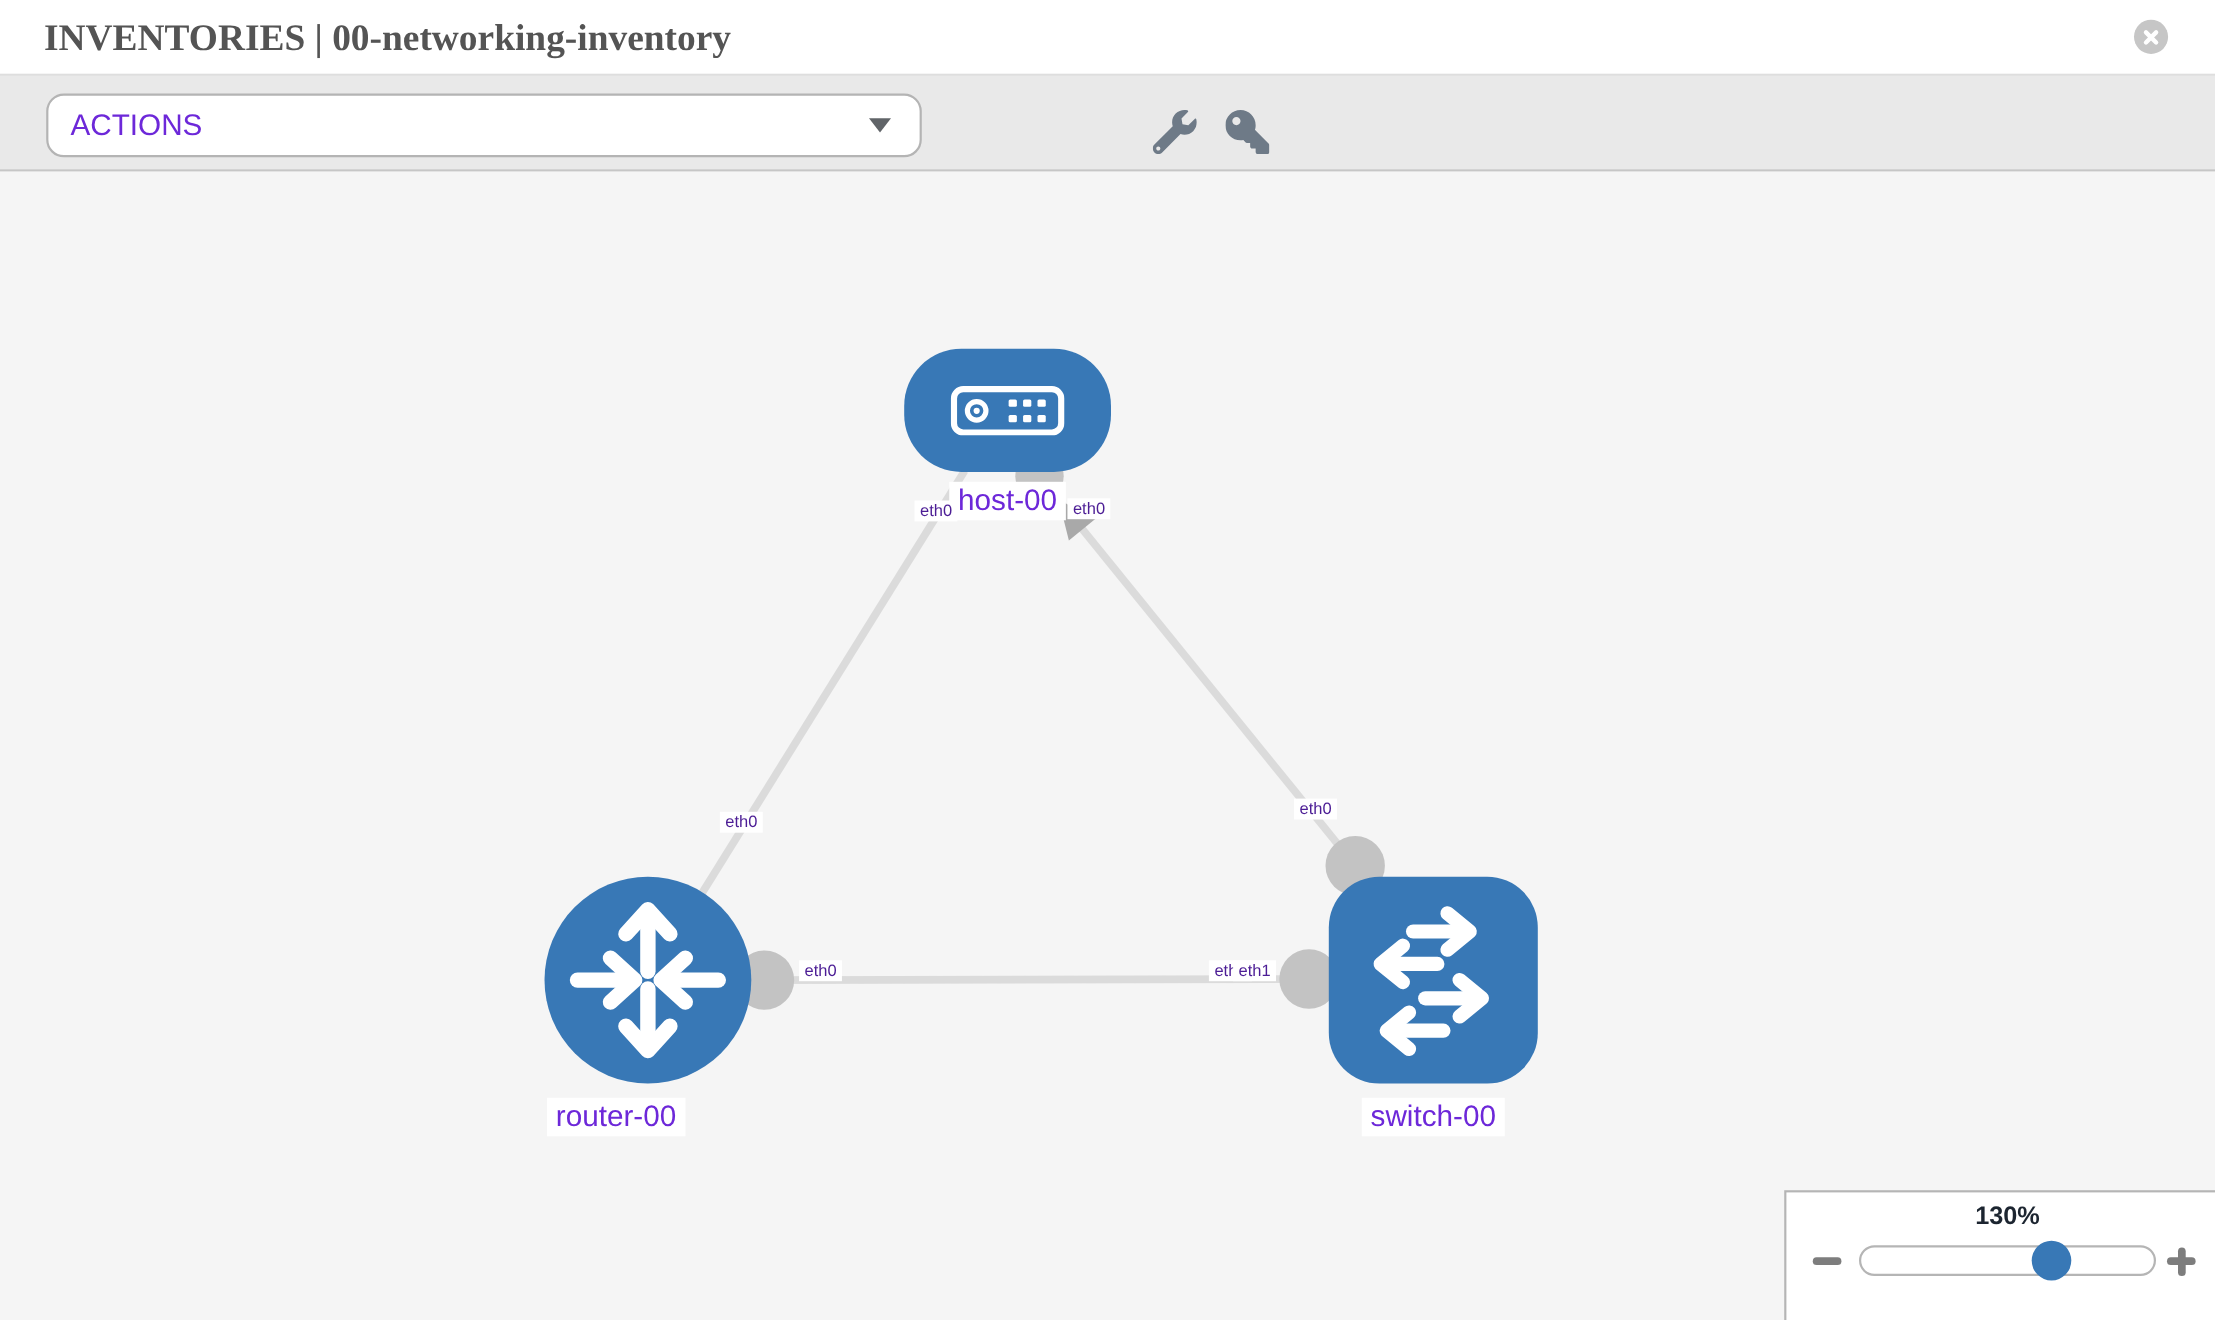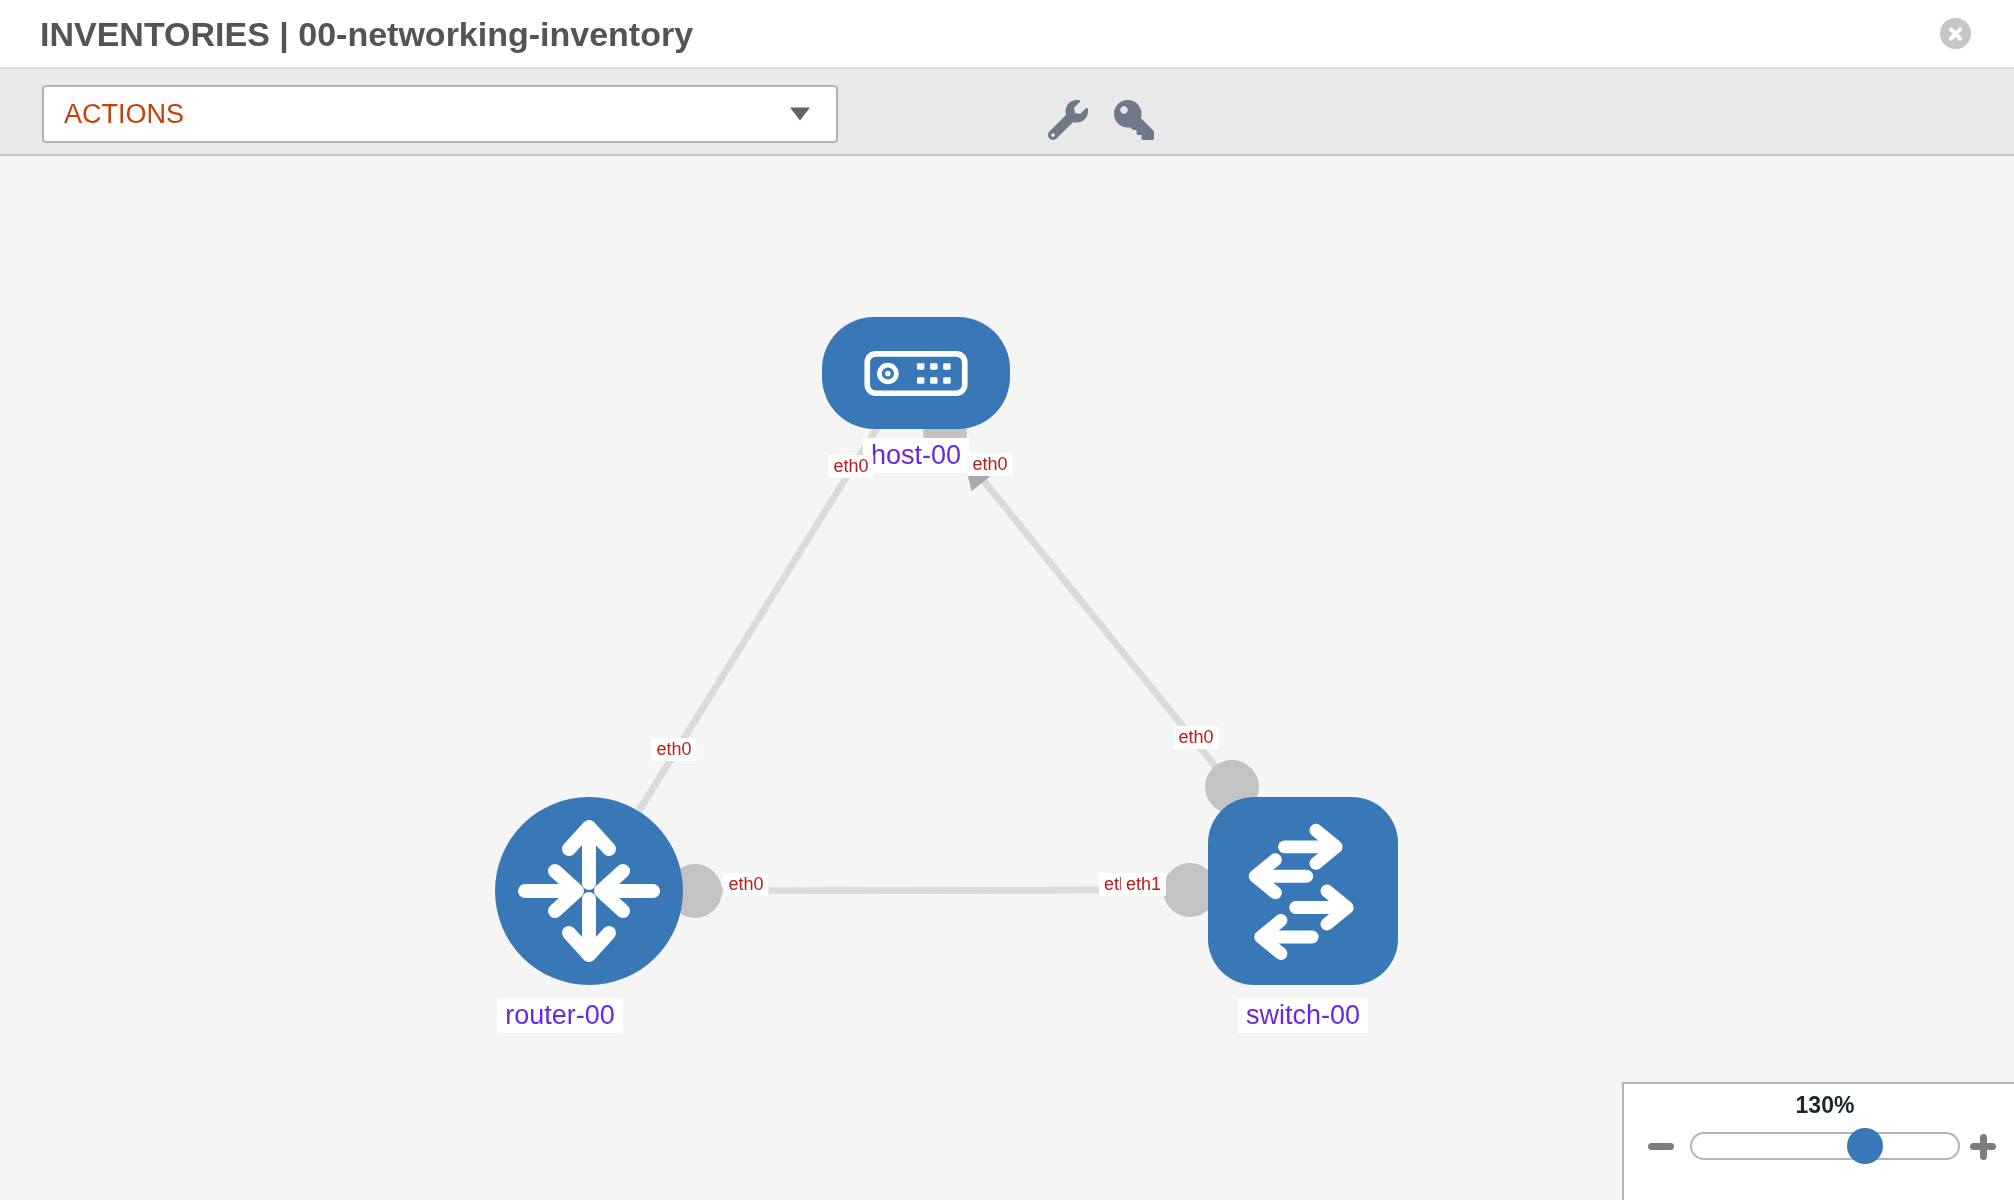--- a/index.html
+++ b/index.html
@@ -1,56 +1,56 @@
 <!DOCTYPE html>
 <html><head>
 <meta charset="utf-8">
 <style>
   html,body{margin:0;padding:0;background:#fff;}
   .app{position:relative;width:2014px;height:1200px;overflow:hidden;
        font-family:"Liberation Sans",sans-serif;background:#fff;}
 
   
   .header{position:absolute;left:0;top:0;width:2014px;height:69px;background:#fff;
-          border-bottom:2px solid #dedede;box-sizing:border-box;}
+          border-bottom:2px solid #dedede;box-sizing:border-box;font-family:Liberation Serif, serif;}
   .header .title{position:absolute;left:40px;top:0;height:69px;line-height:69px;
                  font-size:34px;font-weight:bold;color:#545454;letter-spacing:0;}
   .close-btn{position:absolute;left:1940px;top:18px;width:31px;height:31px;border-radius:50%;
              background:#c6c6c6;cursor:pointer;}
   .close-btn .bar{position:absolute;left:7px;top:13.5px;width:17px;height:4px;border-radius:2px;background:#fff;}
   .close-btn .bar.b1{transform:rotate(45deg);}
   .close-btn .bar.b2{transform:rotate(-45deg);}
 
   
   .toolbar{position:absolute;left:0;top:69px;width:2014px;height:87px;background:#e9e9e9;
            border-bottom:2px solid #c6c6c6;box-sizing:border-box;}
   .dropdown{position:absolute;top:16px;height:58px;background:#fff;border:2px solid #b4b4b4;
-            border-radius:4px;box-sizing:border-box;display:flex;align-items:center;
-            padding:0 20px;color:#c2410c;font-size:27px;cursor:pointer;}
+            border-radius:16px;box-sizing:border-box;display:flex;align-items:center;
+            padding:0 20px;color:#6d28d9;font-size:27px;cursor:pointer;}
   .dropdown .caret{position:absolute;right:26px;top:50%;transform:translateY(-50%);
                    width:0;height:0;border-left:10px solid transparent;
                    border-right:10px solid transparent;border-top:13px solid #606468;}
   .dd-actions{left:42px;width:796px;}
   .dd-search{left:1183px;width:802px;}
   .tool-btn{position:absolute;top:31px;width:40px;height:40px;cursor:pointer;}
   .tool-btn svg{width:100%;height:100%;fill:#6e7a87;}
 
   
   .canvas{position:absolute;left:0;top:156px;width:2014px;height:1044px;background:#f5f5f5;}
   .canvas svg.wires{position:absolute;left:0;top:0;}
 
   .node{position:absolute;background:#3878b6;cursor:pointer;display:flex;
         align-items:center;justify-content:center;}
   .node-host{left:822px;top:161px;width:188px;height:112px;border-radius:52px;}
   .node-router{left:495px;top:641px;width:188px;height:188px;border-radius:50%;}
   .node-switch{left:1208px;top:641px;width:190px;height:188px;border-radius:46px;}
 
   .node-label{position:absolute;background:#fff;color:#6d28d9;font-size:27px;
               padding:2px 8px;white-space:nowrap;transform:translateX(-50%);}
-  .iface-label{position:absolute;background:#fff;color:#b91c1c;font-size:18px;
+  .iface-label{position:absolute;background:#fff;color:#4c1d95;font-size:15px;
                padding:1px 5px;white-space:nowrap;}
   .iface-label.center{transform:translateX(-50%);}
 
   
   .zoom-panel{position:absolute;left:1622px;top:1082px;width:402px;height:130px;
               background:#fff;border:2px solid #b5b5b5;box-sizing:border-box;}
   .zoom-level{position:absolute;left:66px;top:8px;width:270px;text-align:center;
               font-size:23px;color:#1c2530;font-weight:bold;}
   .zoom-btn{position:absolute;width:30px;height:30px;cursor:pointer;}
   .zoom-minus{left:22px;top:47px;}

